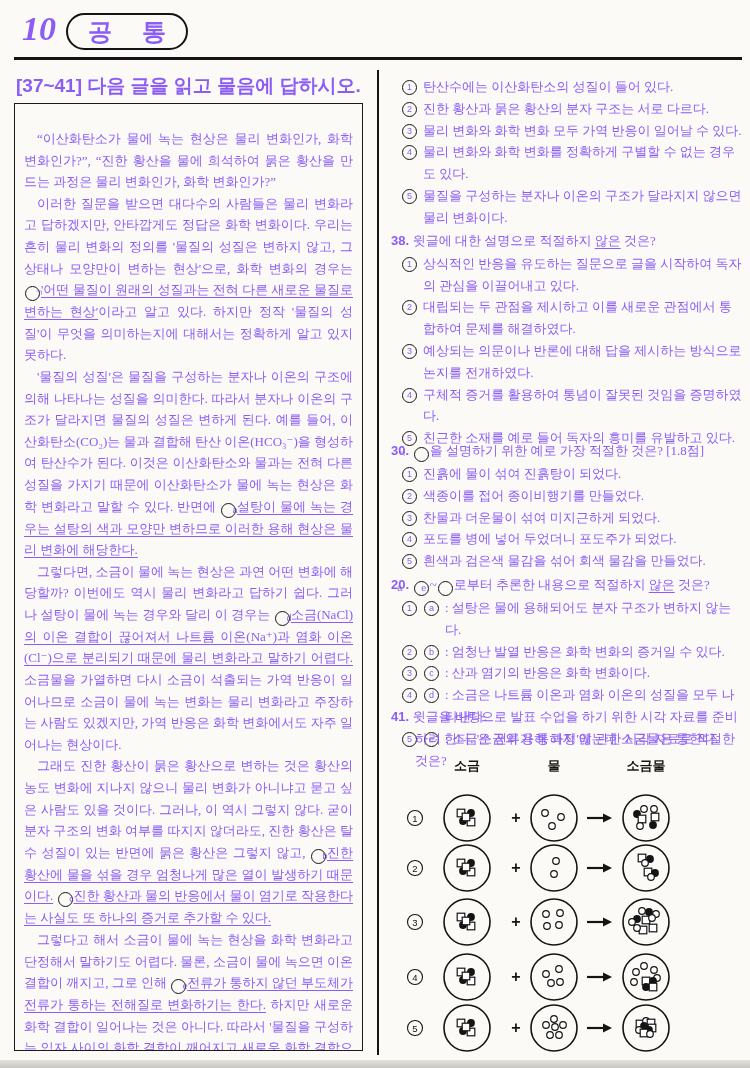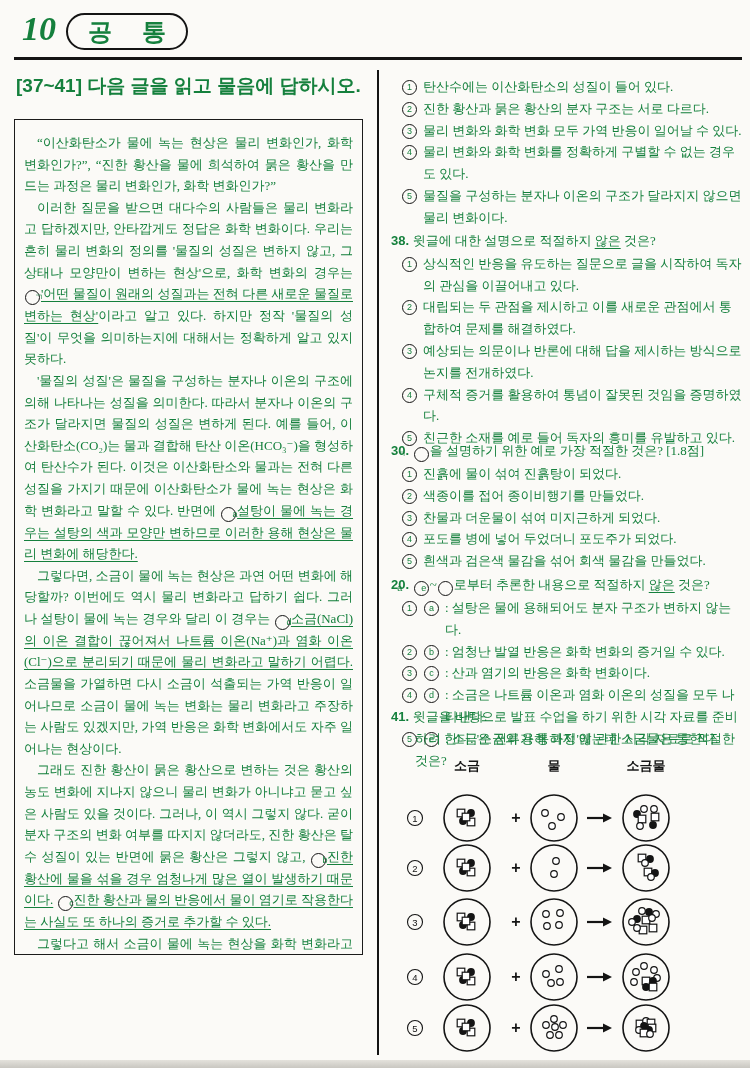--- a/index.html
+++ b/index.html
@@ -1,35 +1,35 @@
 <!DOCTYPE html>
 <html><head>
 <meta charset="utf-8">
 <style>
   html,body{margin:0;padding:0;background:#dddbd6;}
-  .page{position:relative;width:750px;height:1068px;background:#fbfaf7;color:#15803d;
+  .page{position:relative;width:750px;height:1068px;background:#fbfaf7;color:#8b5cf6;
         font-family:"Liberation Serif","DejaVu Serif",serif;overflow:hidden;}
   .page:after{content:"";position:absolute;left:0;right:0;bottom:0;height:8px;
         background:linear-gradient(#e4e2dc,#c9c7c1);}
   
   .pageno{position:absolute;left:22px;top:10px;font-family:"Liberation Serif",serif;
         font-style:italic;font-weight:bold;font-size:34px;}
   .trackpill{position:absolute;left:66px;top:13px;width:122px;height:37px;
         border:2.2px solid #141414;border-radius:20px;display:flex;align-items:center;
         justify-content:space-between;padding:0 20px;box-sizing:border-box;
         font-family:"Liberation Sans",sans-serif;font-weight:bold;font-size:24px;}
   .maintitle{position:absolute;left:230px;top:16px;width:280px;text-align:center;
         font-family:"Liberation Sans",sans-serif;font-weight:bold;font-size:30px;letter-spacing:5px;}
   .hrule{position:absolute;left:14px;top:57px;width:728px;height:3px;background:#141414;}
   .vdivider{position:absolute;left:377px;top:70px;width:2px;height:985px;background:#141414;}
   
   .instruction{position:absolute;left:16px;top:73px;width:350px;
         font-family:"Liberation Sans",sans-serif;font-weight:bold;font-size:19px;}
-  .passagebox{position:absolute;left:14px;top:119px;width:349px;height:836px;
-        border:1.6px solid #1b1b1b;box-sizing:border-box;padding:12px 9px;
+  .passagebox{position:absolute;left:14px;top:103px;width:349px;height:948px;
+        border:1.6px solid #1b1b1b;box-sizing:border-box;padding:24px 9px;
         font-size:13px;line-height:21.6px;text-align:justify;overflow:hidden;}
   .passagebox p{margin:0;text-indent:1em;}
   u{text-decoration:underline;text-underline-offset:3px;}
   
   .cm{display:inline-flex;align-items:center;justify-content:center;flex:none;
       width:13px;height:13px;border:1.1px solid #141414;border-radius:50%;
       font-size:9px;line-height:11px;font-family:"Liberation Sans",sans-serif;
       vertical-align:-2px;margin:0 1px;background:#fbfaf7;}
   
   .rightcol{position:absolute;left:391px;top:0;width:352px;height:1068px;font-size:13px;}

